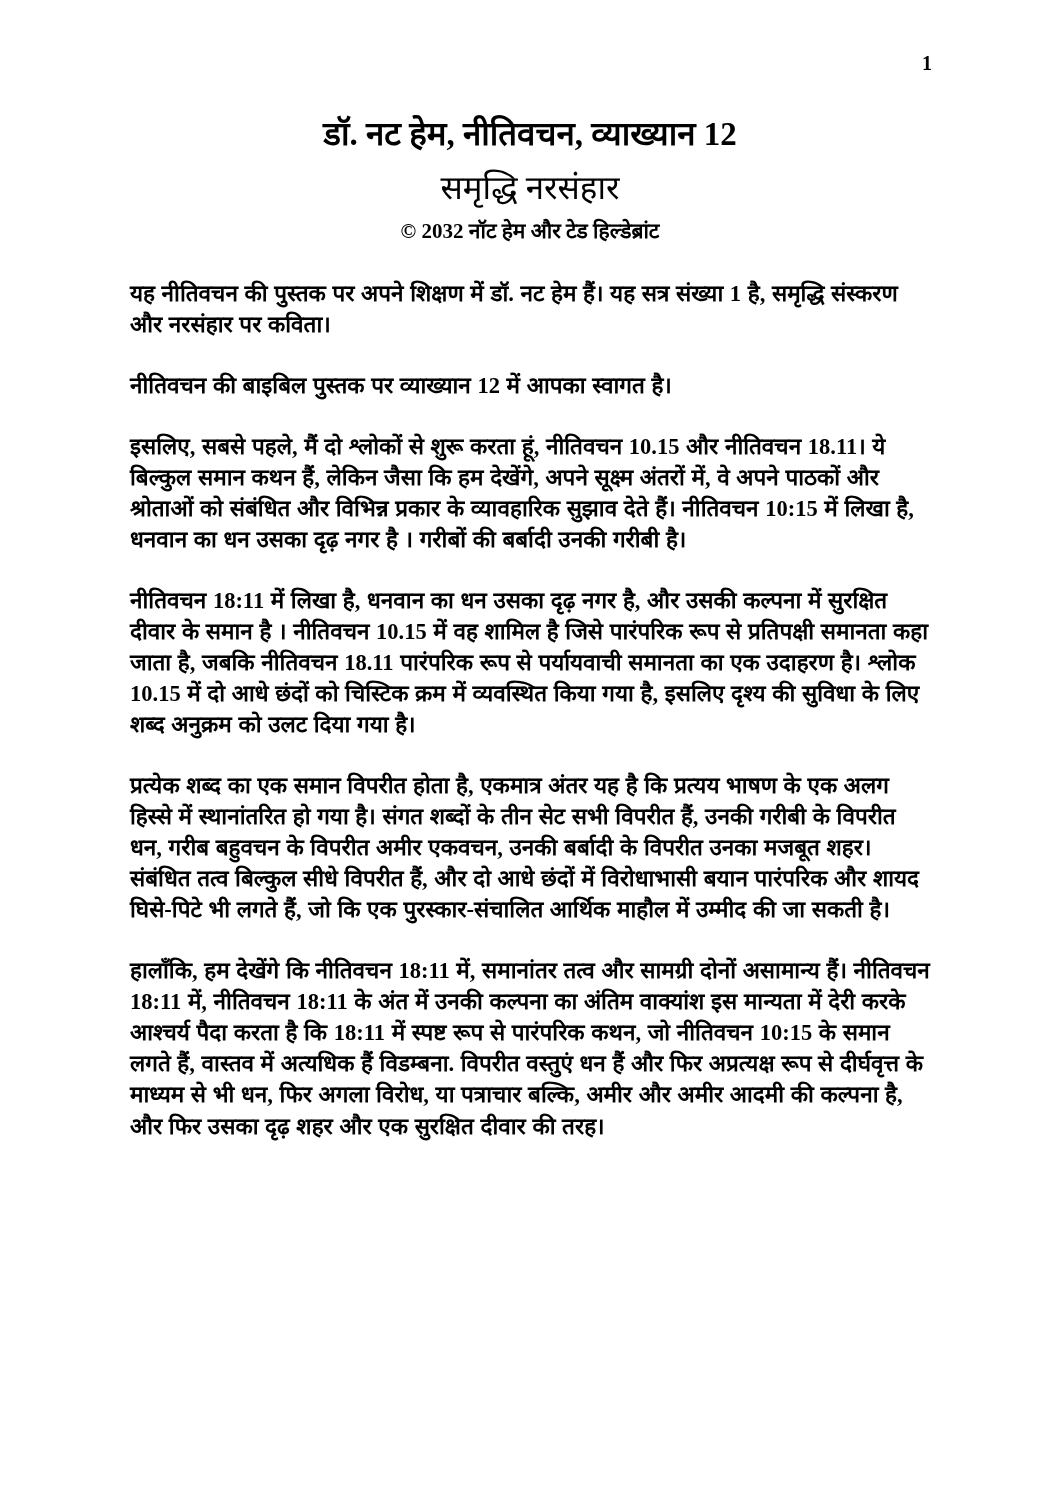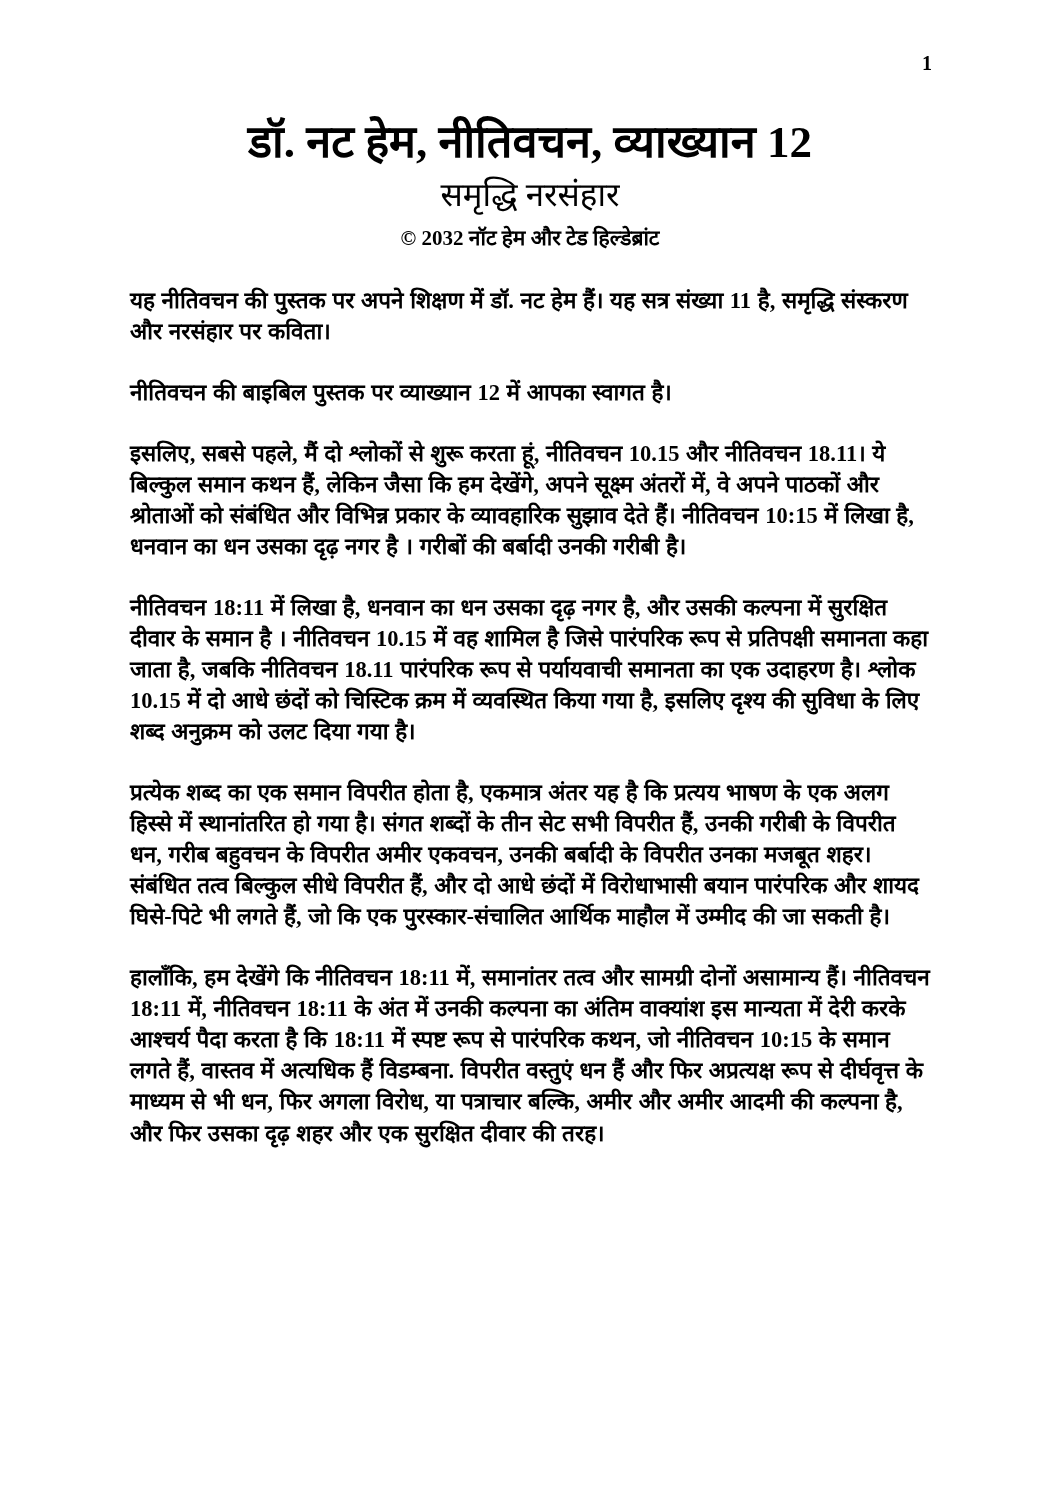--- a/index.html
+++ b/index.html
@@ -25,24 +25,24 @@
     right: 126px;
     font-size: 20px;
     font-weight: 700;
     color: #000000;
   }
   .title-block {
     margin-top: 62px;
     text-align: center;
   }
   .title-line-1 {
-    font-size: 45px;
+    font-size: 33px;
     font-weight: 700;
     line-height: 1.25;
-    margin: 5px;
+    margin: 13px;
   }
   .title-line-2 {
     font-size: 33px;
     font-weight: 400;
     line-height: 1.25;
     margin: 0;
   }
   .copyright {
     font-size: 21px;
     font-weight: 600;
@@ -67,21 +67,21 @@
 
   <div class="page-number">1</div>
 
   <div class="title-block">
     <h1 class="title-line-1">डॉ. नट हेम, नीतिवचन, व्याख्यान 12</h1>
     <h1 class="title-line-2">समृद्धि नरसंहार</h1>
     <div class="copyright">© 2032 नॉट हेम और टेड हिल्डेब्रांट</div>
   </div>
 
   <div class="body-text">
-    <p class="para">यह नीतिवचन की पुस्तक पर अपने शिक्षण में डॉ. नट हेम हैं। यह सत्र संख्या 11 है, समृद्धि संस्करण और नरसंहार पर कविता।</p>
+    <p class="para">यह नीतिवचन की पुस्तक पर अपने शिक्षण में डॉ. नट हेम हैं। यह सत्र संख्या 1 है, समृद्धि संस्करण और नरसंहार पर कविता।</p>
     <p class="para">नीतिवचन की बाइबिल पुस्तक पर व्याख्यान 12 में आपका स्वागत है।</p>
     <p class="para">इसलिए, सबसे पहले, मैं दो श्लोकों से शुरू करता हूं, नीतिवचन 10.15 और नीतिवचन 18.11। ये बिल्कुल समान कथन हैं, लेकिन जैसा कि हम देखेंगे, अपने सूक्ष्म अंतरों में, वे अपने पाठकों और श्रोताओं को संबंधित और विभिन्न प्रकार के व्यावहारिक सुझाव देते हैं। नीतिवचन 10:15 में लिखा है, धनवान का धन उसका दृढ़ नगर है । गरीबों की बर्बादी उनकी गरीबी है।</p>
     <p class="para">नीतिवचन 18:11 में लिखा है, धनवान का धन उसका दृढ़ नगर है, और उसकी कल्पना में सुरक्षित दीवार के समान है । नीतिवचन 10.15 में वह शामिल है जिसे पारंपरिक रूप से प्रतिपक्षी समानता कहा जाता है, जबकि नीतिवचन 18.11 पारंपरिक रूप से पर्यायवाची समानता का एक उदाहरण है। श्लोक 10.15 में दो आधे छंदों को चिस्टिक क्रम में व्यवस्थित किया गया है, इसलिए दृश्य की सुविधा के लिए शब्द अनुक्रम को उलट दिया गया है।</p>
     <p class="para">प्रत्येक शब्द का एक समान विपरीत होता है, एकमात्र अंतर यह है कि प्रत्यय भाषण के एक अलग हिस्से में स्थानांतरित हो गया है। संगत शब्दों के तीन सेट सभी विपरीत हैं, उनकी गरीबी के विपरीत धन, गरीब बहुवचन के विपरीत अमीर एकवचन, उनकी बर्बादी के विपरीत उनका मजबूत शहर। संबंधित तत्व बिल्कुल सीधे विपरीत हैं, और दो आधे छंदों में विरोधाभासी बयान पारंपरिक और शायद घिसे-पिटे भी लगते हैं, जो कि एक पुरस्कार-संचालित आर्थिक माहौल में उम्मीद की जा सकती है।</p>
     <p class="para">हालाँकि, हम देखेंगे कि नीतिवचन 18:11 में, समानांतर तत्व और सामग्री दोनों असामान्य हैं। नीतिवचन 18:11 में, नीतिवचन 18:11 के अंत में उनकी कल्पना का अंतिम वाक्यांश इस मान्यता में देरी करके आश्चर्य पैदा करता है कि 18:11 में स्पष्ट रूप से पारंपरिक कथन, जो नीतिवचन 10:15 के समान लगते हैं, वास्तव में अत्यधिक हैं विडम्बना. विपरीत वस्तुएं धन हैं और फिर अप्रत्यक्ष रूप से दीर्घवृत्त के माध्यम से भी धन, फिर अगला विरोध, या पत्राचार बल्कि, अमीर और अमीर आदमी की कल्पना है, और फिर उसका दृढ़ शहर और एक सुरक्षित दीवार की तरह।</p>
   </div>
 
 </div>
 
 </body></html>

